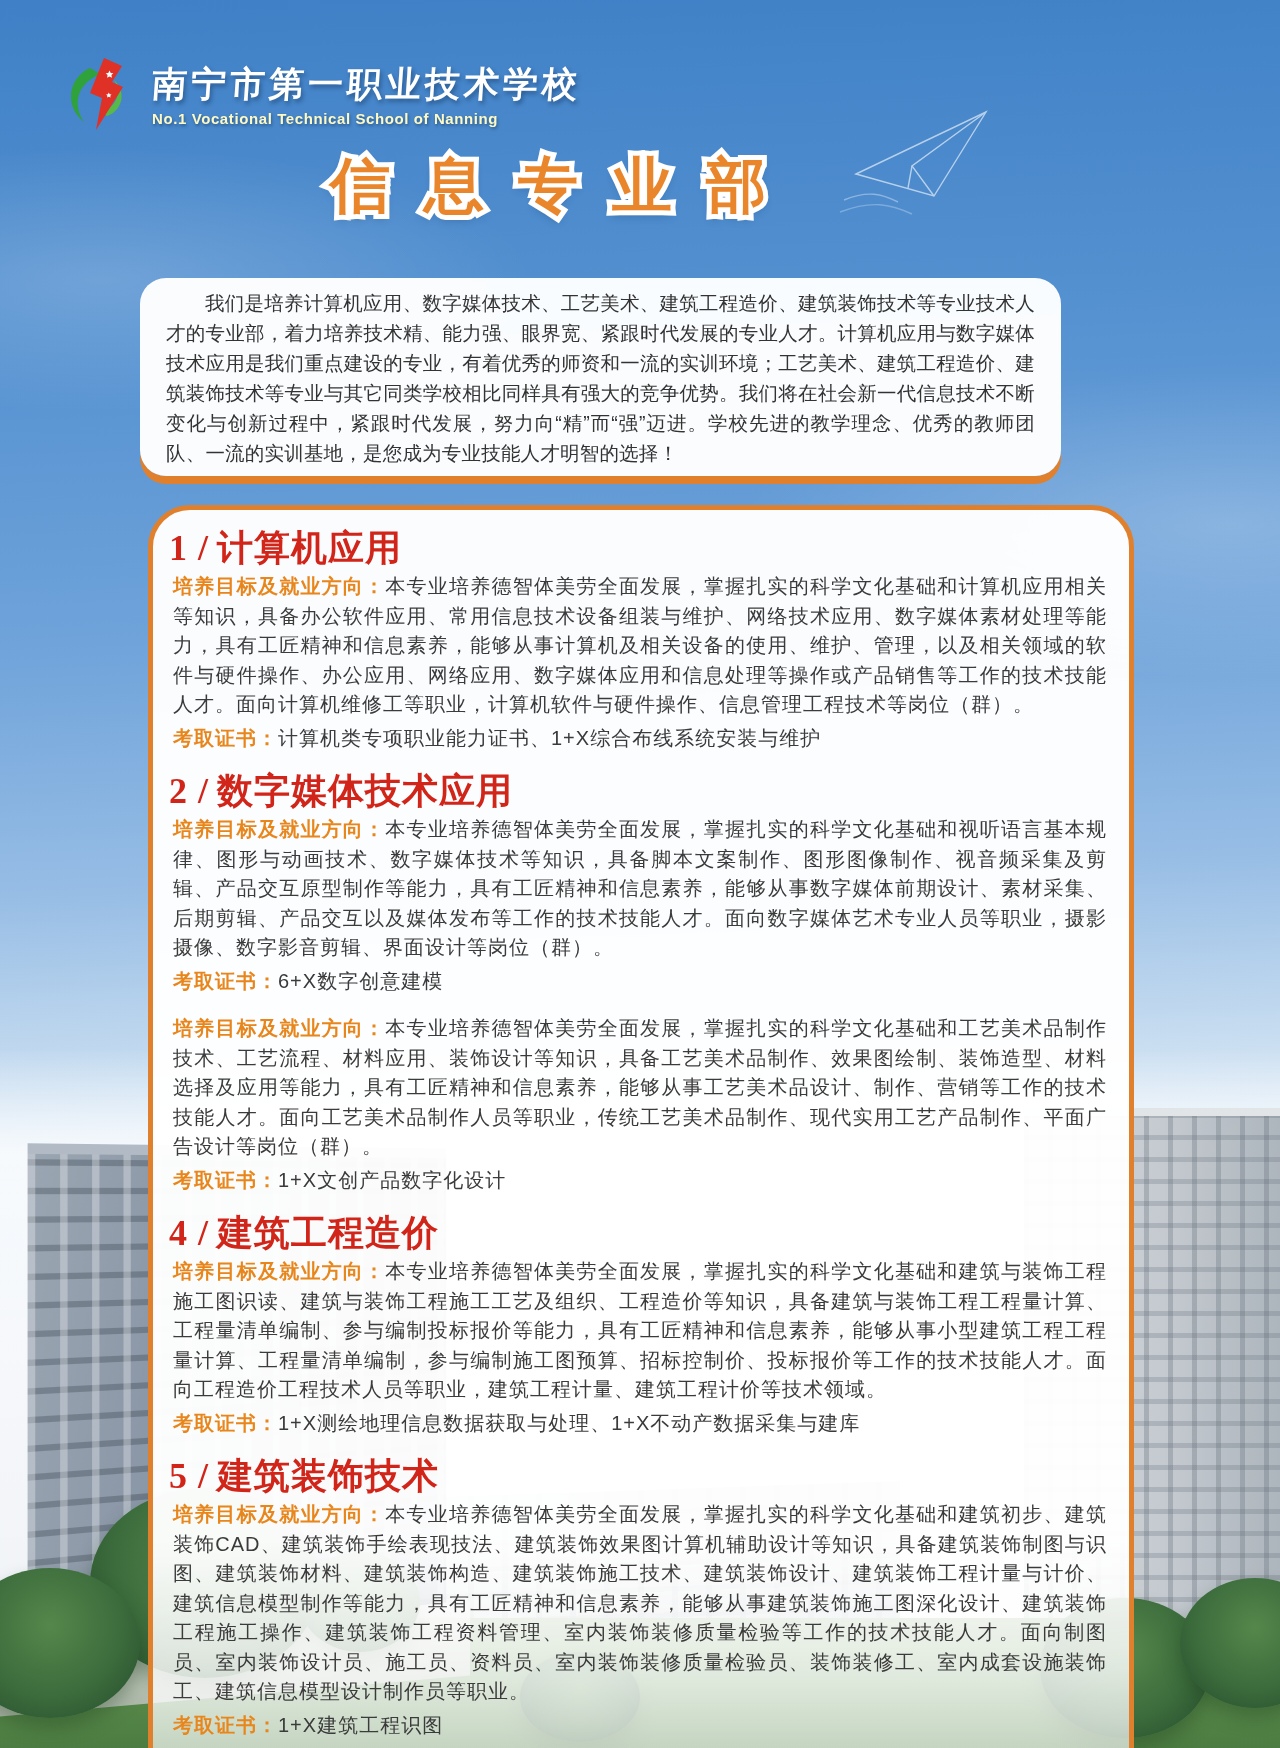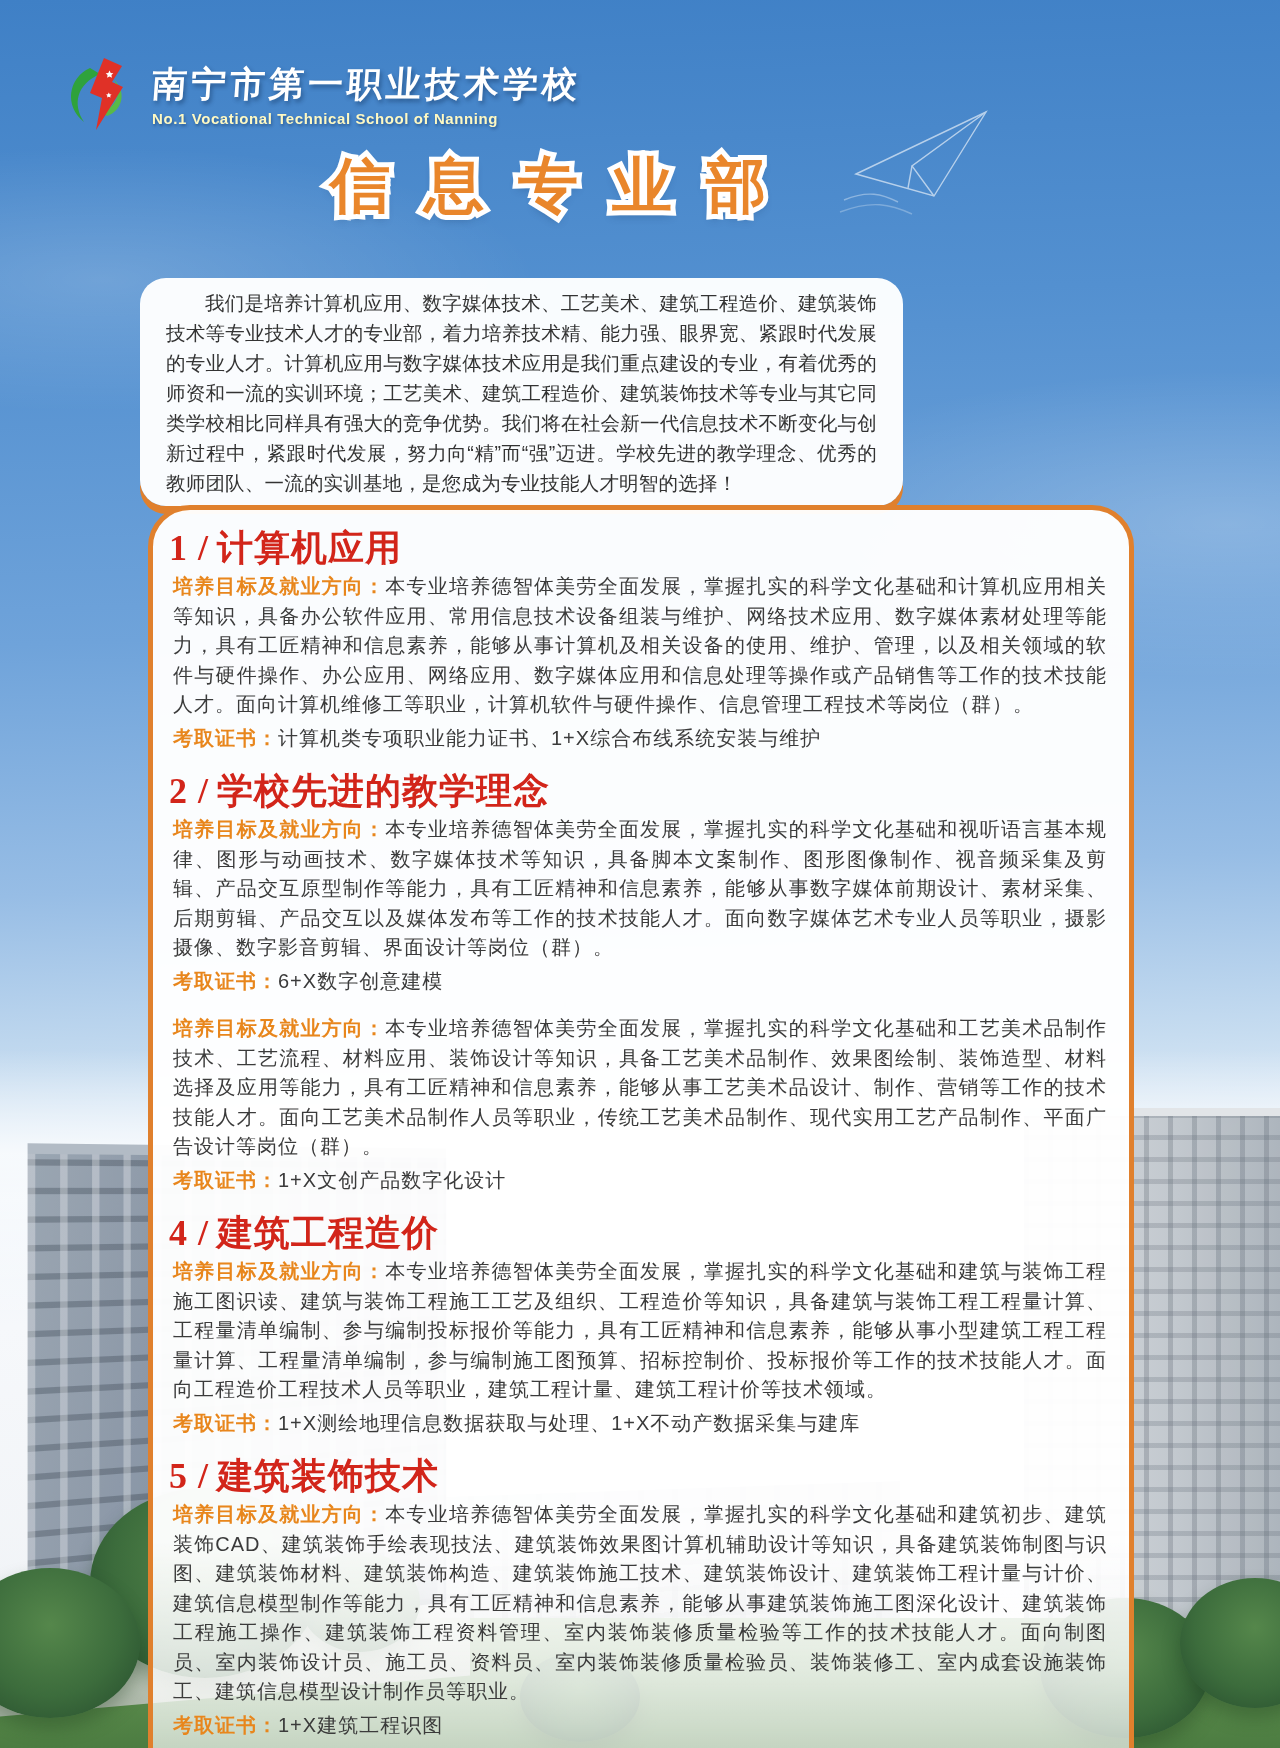--- a/index.html
+++ b/index.html
@@ -86,21 +86,21 @@
     -webkit-text-stroke:10px #ffffff;
     text-shadow:0 5px 8px rgba(20,50,90,0.35);
   }
   .banner .fill{position:absolute;left:0;right:0;top:0;color:var(--title-orange,#e9862b);}
 
   
   .plane{position:absolute;left:838px;top:104px;z-index:3;opacity:0.75;}
 
   
   .intro-card{
-    position:absolute;left:140px;top:278px;width:763px;z-index:3;
+    position:absolute;left:140px;top:278px;width:921px;z-index:3;
     background:rgba(255,255,255,0.97);
     border-radius:26px;
     box-shadow:0 8px 0 var(--accent-orange,#e0802d);
     padding:10px 26px 8px 26px;
     box-sizing:border-box;
   }
   .intro-card p{
     margin:0;font-size:19.5px;line-height:30px;color:#333;
     text-align:justify;text-indent:2em;letter-spacing:0.2px;
   }
@@ -182,21 +182,21 @@
 
 <div class="main-card">
 
   <section class="program">
     <h2 class="ptitle"><span class="pnum">1 /</span><span class="pname">计算机应用</span></h2>
     <p class="pbody"><span class="label">培养目标及就业方向：</span><span>本专业培养德智体美劳全面发展，掌握扎实的科学文化基础和计算机应用相关等知识，具备办公软件应用、常用信息技术设备组装与维护、网络技术应用、数字媒体素材处理等能力，具有工匠精神和信息素养，能够从事计算机及相关设备的使用、维护、管理，以及相关领域的软件与硬件操作、办公应用、网络应用、数字媒体应用和信息处理等操作或产品销售等工作的技术技能人才。面向计算机维修工等职业，计算机软件与硬件操作、信息管理工程技术等岗位（群）。</span></p>
     <p class="pcert"><span class="label">考取证书：</span><span>计算机类专项职业能力证书、1+X综合布线系统安装与维护</span></p>
   </section>
 
   <section class="program">
-    <h2 class="ptitle"><span class="pnum">2 /</span><span class="pname">学校先进的教学理念</span></h2>
+    <h2 class="ptitle"><span class="pnum">2 /</span><span class="pname">数字媒体技术应用</span></h2>
     <p class="pbody"><span class="label">培养目标及就业方向：</span><span>本专业培养德智体美劳全面发展，掌握扎实的科学文化基础和视听语言基本规律、图形与动画技术、数字媒体技术等知识，具备脚本文案制作、图形图像制作、视音频采集及剪辑、产品交互原型制作等能力，具有工匠精神和信息素养，能够从事数字媒体前期设计、素材采集、后期剪辑、产品交互以及媒体发布等工作的技术技能人才。面向数字媒体艺术专业人员等职业，摄影摄像、数字影音剪辑、界面设计等岗位（群）。</span></p>
     <p class="pcert"><span class="label">考取证书：</span><span>6+X数字创意建模</span></p>
   </section>
 
   <section class="program">
     <p class="pbody"><span class="label">培养目标及就业方向：</span><span>本专业培养德智体美劳全面发展，掌握扎实的科学文化基础和工艺美术品制作技术、工艺流程、材料应用、装饰设计等知识，具备工艺美术品制作、效果图绘制、装饰造型、材料选择及应用等能力，具有工匠精神和信息素养，能够从事工艺美术品设计、制作、营销等工作的技术技能人才。面向工艺美术品制作人员等职业，传统工艺美术品制作、现代实用工艺产品制作、平面广告设计等岗位（群）。</span></p>
     <p class="pcert"><span class="label">考取证书：</span><span>1+X文创产品数字化设计</span></p>
   </section>
 
   <section class="program">

